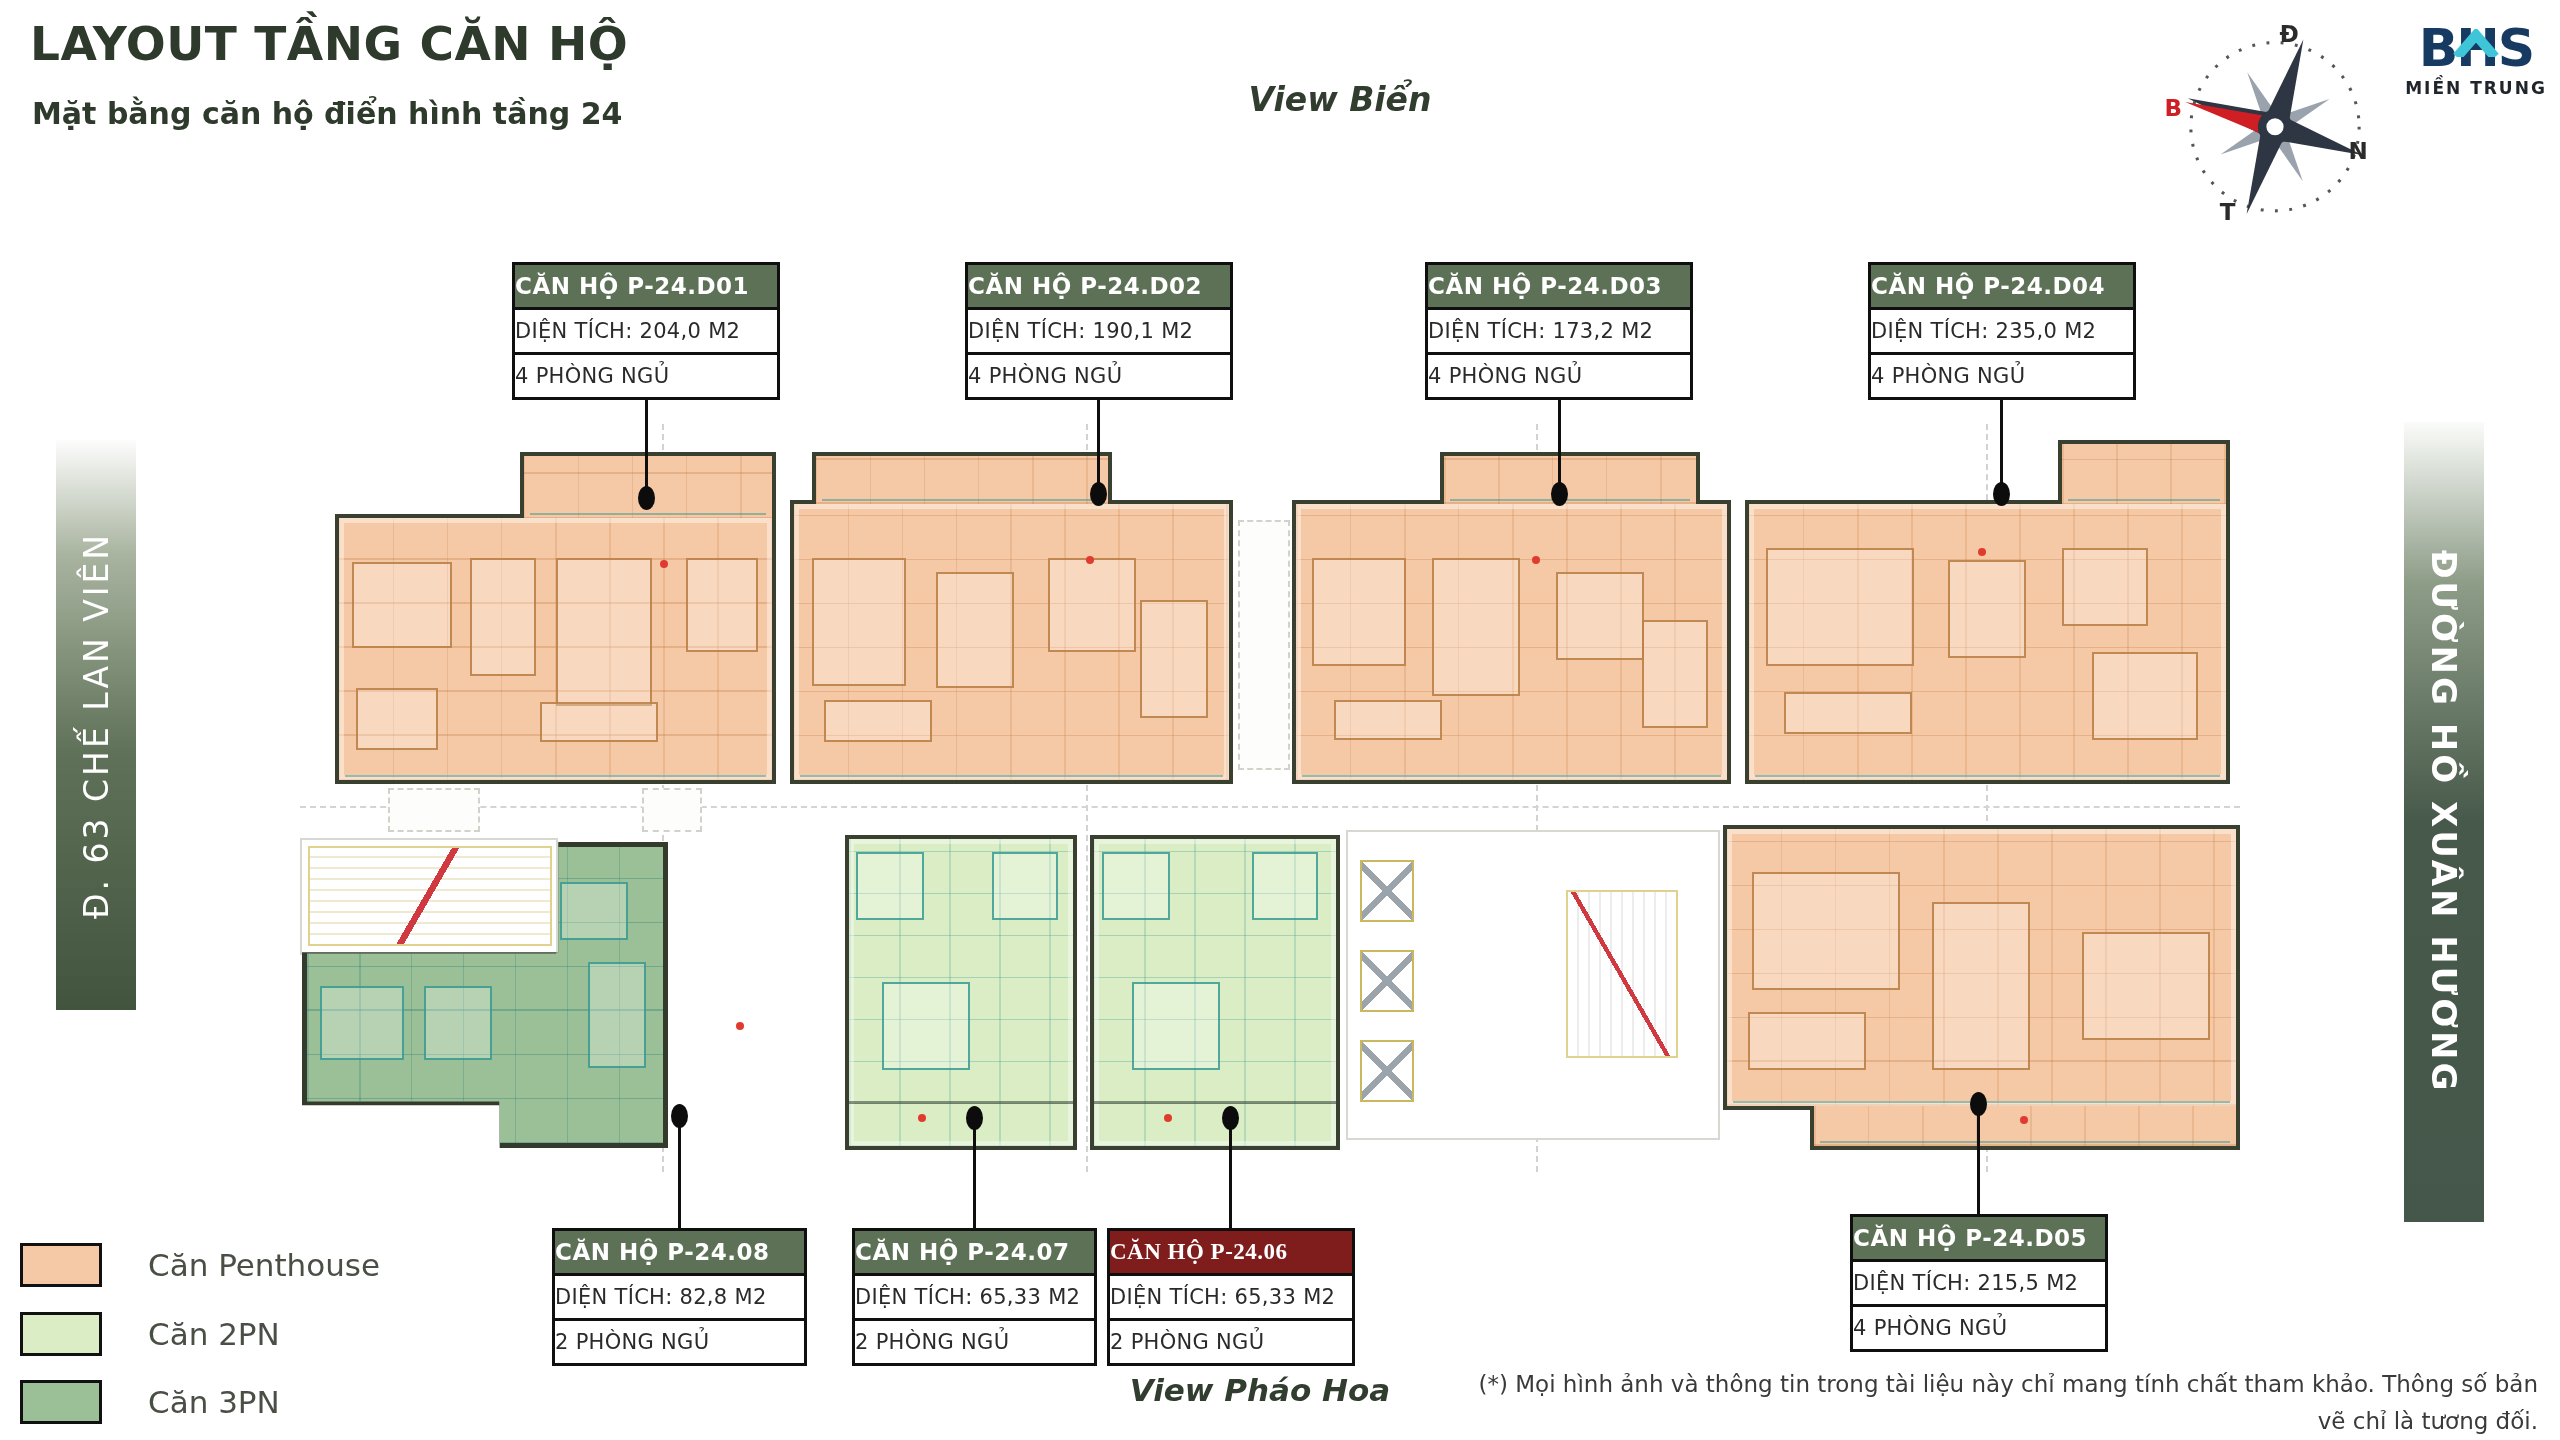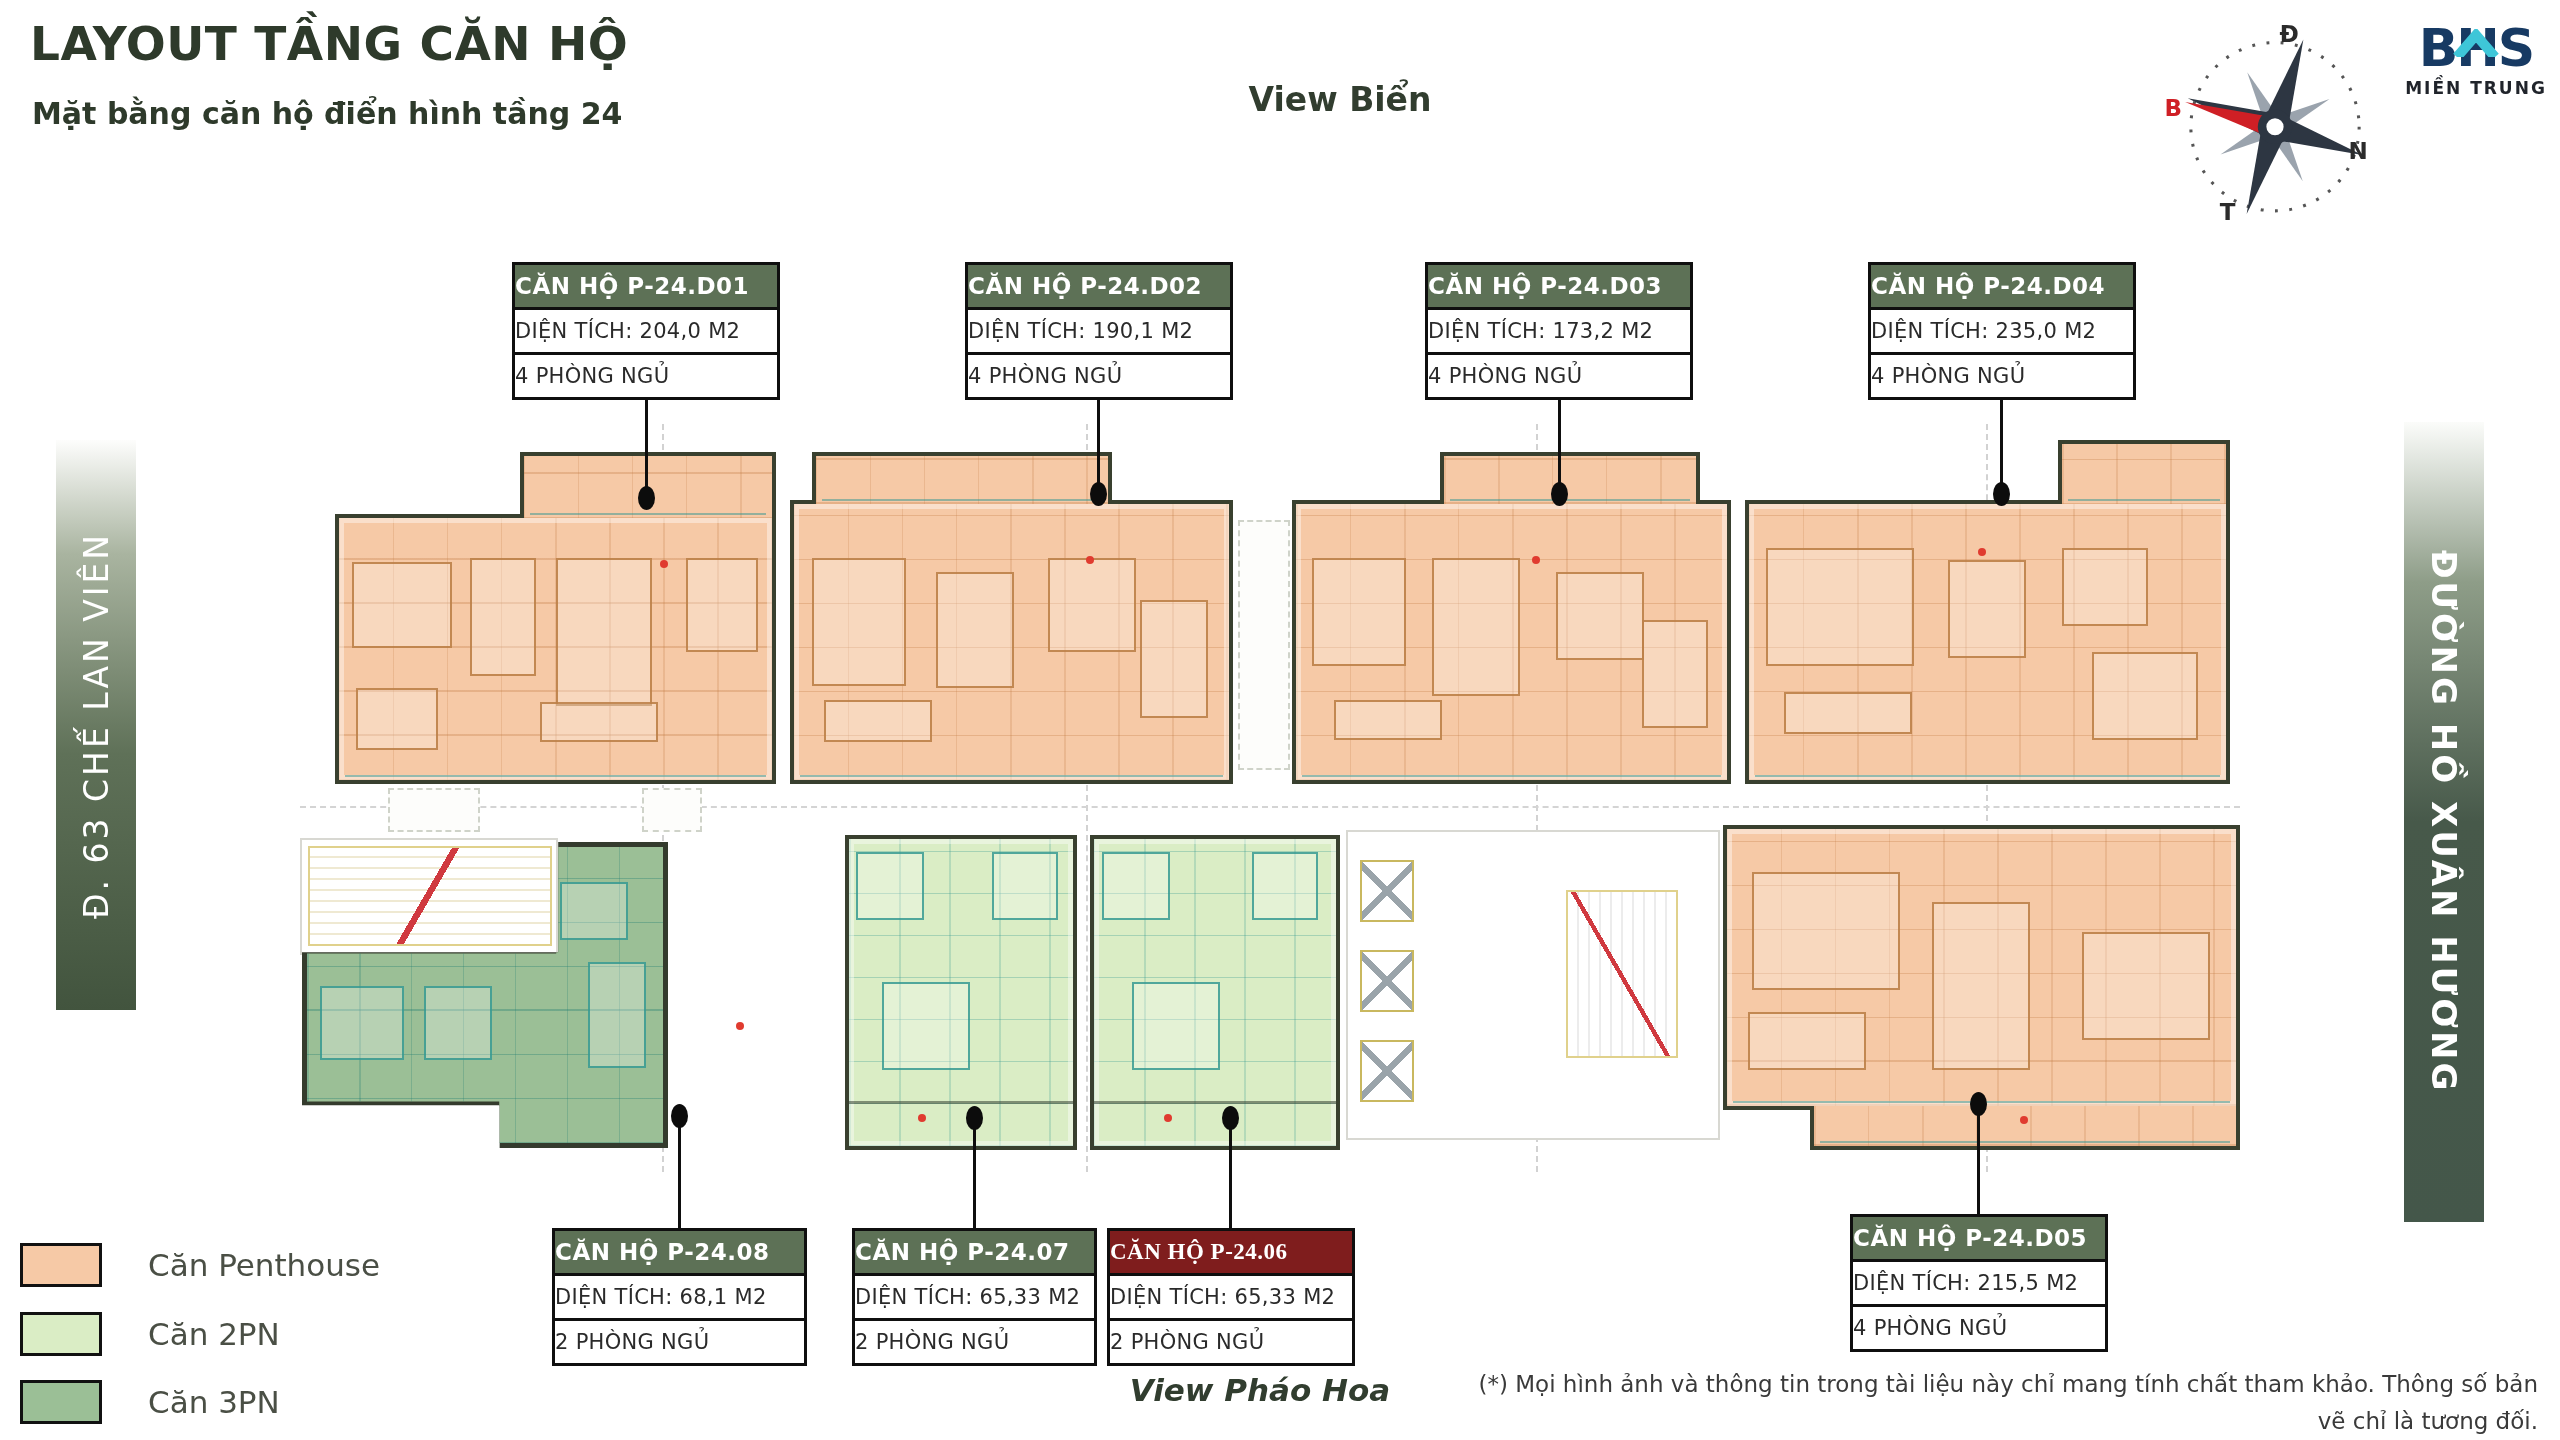--- a/index.html
+++ b/index.html
@@ -5,21 +5,21 @@
   * { box-sizing: border-box; margin: 0; padding: 0; }
   html,body { width:2560px; height:1440px; overflow:hidden; background:#fff;
     font-family:"DejaVu Sans","Liberation Sans",sans-serif; }
   #stage { position:relative; width:2560px; height:1440px; background:#ffffff; }
 
   
   .title    { position:absolute; left:30px; top:16px; font-size:47px; font-weight:800;
               color:#2e3a2b; letter-spacing:.5px; }
   .subtitle { position:absolute; left:32px; top:96px; font-size:30px; font-weight:700; color:#2e3a2b; }
   .view-top { position:absolute; left:1180px; top:80px; width:320px; text-align:center;
-              font-size:33px; font-weight:700; color:#313d2f; }
+              font-size:33px; font-style:italic; font-weight:700; color:#313d2f; }
   .view-bottom { position:absolute; left:1100px; top:1372px; width:320px; text-align:center;
               font-size:31px; font-style:italic; font-weight:700; color:#313d2f; }
   .street-top { position:absolute; left:700px; top:146px; width:1310px; height:62px;
               display:flex; align-items:center; justify-content:center;
               color:#fff; font-size:33px; font-weight:500; letter-spacing:1.5px;
               background:linear-gradient(90deg, rgba(255,255,255,0) 0%, #7b8c74 11%,
                           #41543e 38%, #41543e 62%, #7b8c74 89%, rgba(255,255,255,0) 100%); }
 
   
   .street-left { position:absolute; left:56px; top:440px; width:80px; height:570px;
@@ -243,21 +243,21 @@
     <div class="r">4 PHÒNG NGỦ</div>
   </div>
   <div class="ucard" style="left:1868px;top:262px;width:268px">
     <div class="h" style="background-color: rgb(93, 113, 86);">CĂN HỘ P-24.D04</div>
     <div class="r">DIỆN TÍCH: 235,0 M2</div>
     <div class="r">4 PHÒNG NGỦ</div>
   </div>
 
   <div class="ucard" style="left:552px;top:1228px;width:255px">
     <div class="h" style="background-color: rgb(93, 113, 86);">CĂN HỘ P-24.08</div>
-    <div class="r">DIỆN TÍCH: 68,1 M2</div>
+    <div class="r">DIỆN TÍCH: 82,8 M2</div>
     <div class="r">2 PHÒNG NGỦ</div>
   </div>
   <div class="ucard" style="left:852px;top:1228px;width:245px">
     <div class="h" style="background-color: rgb(93, 113, 86);">CĂN HỘ P-24.07</div>
     <div class="r">DIỆN TÍCH: 65,33 M2</div>
     <div class="r">2 PHÒNG NGỦ</div>
   </div>
   <div class="ucard" style="left:1107px;top:1228px;width:248px">
     <div class="h" style="background-color: #7f1d1d; font-family: Liberation Serif, serif;">CĂN HỘ P-24.06</div>
     <div class="r">DIỆN TÍCH: 65,33 M2</div>

